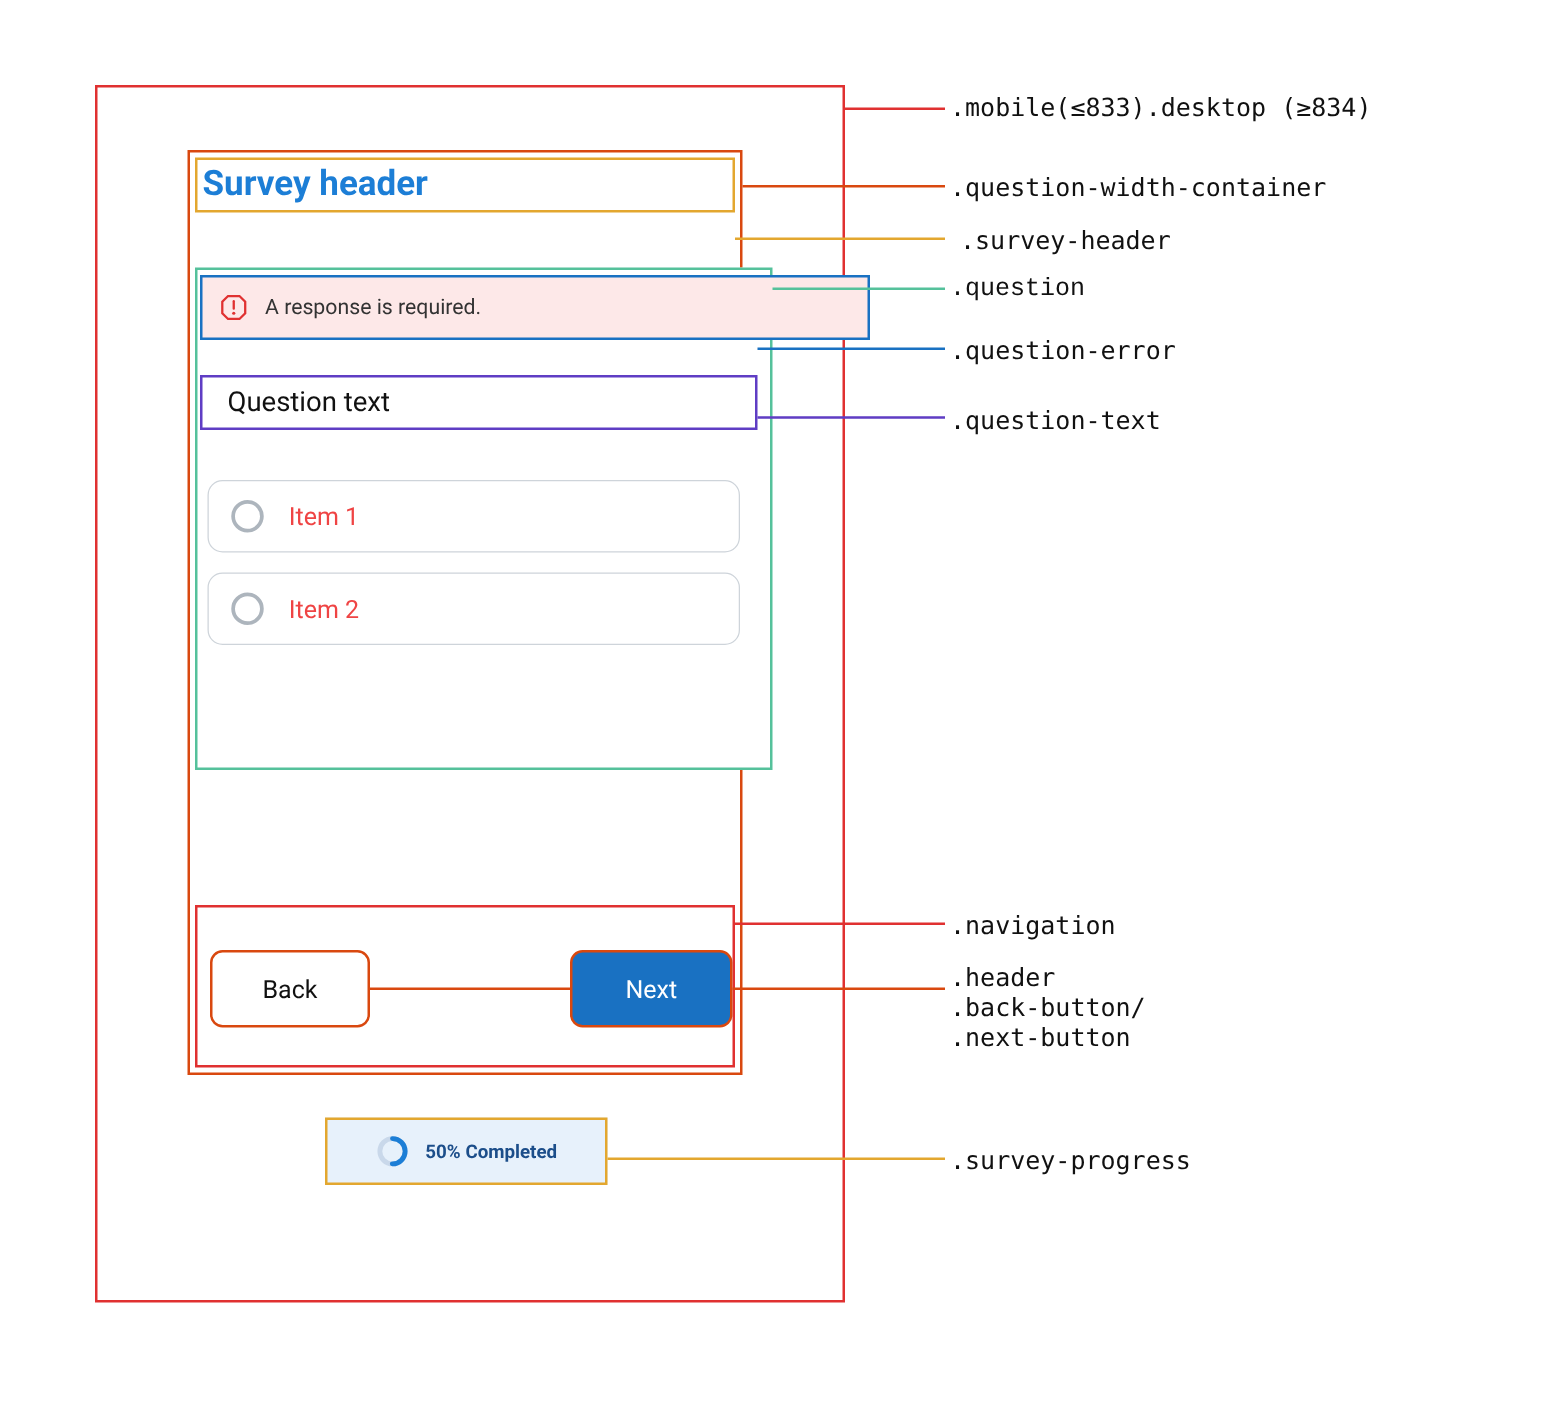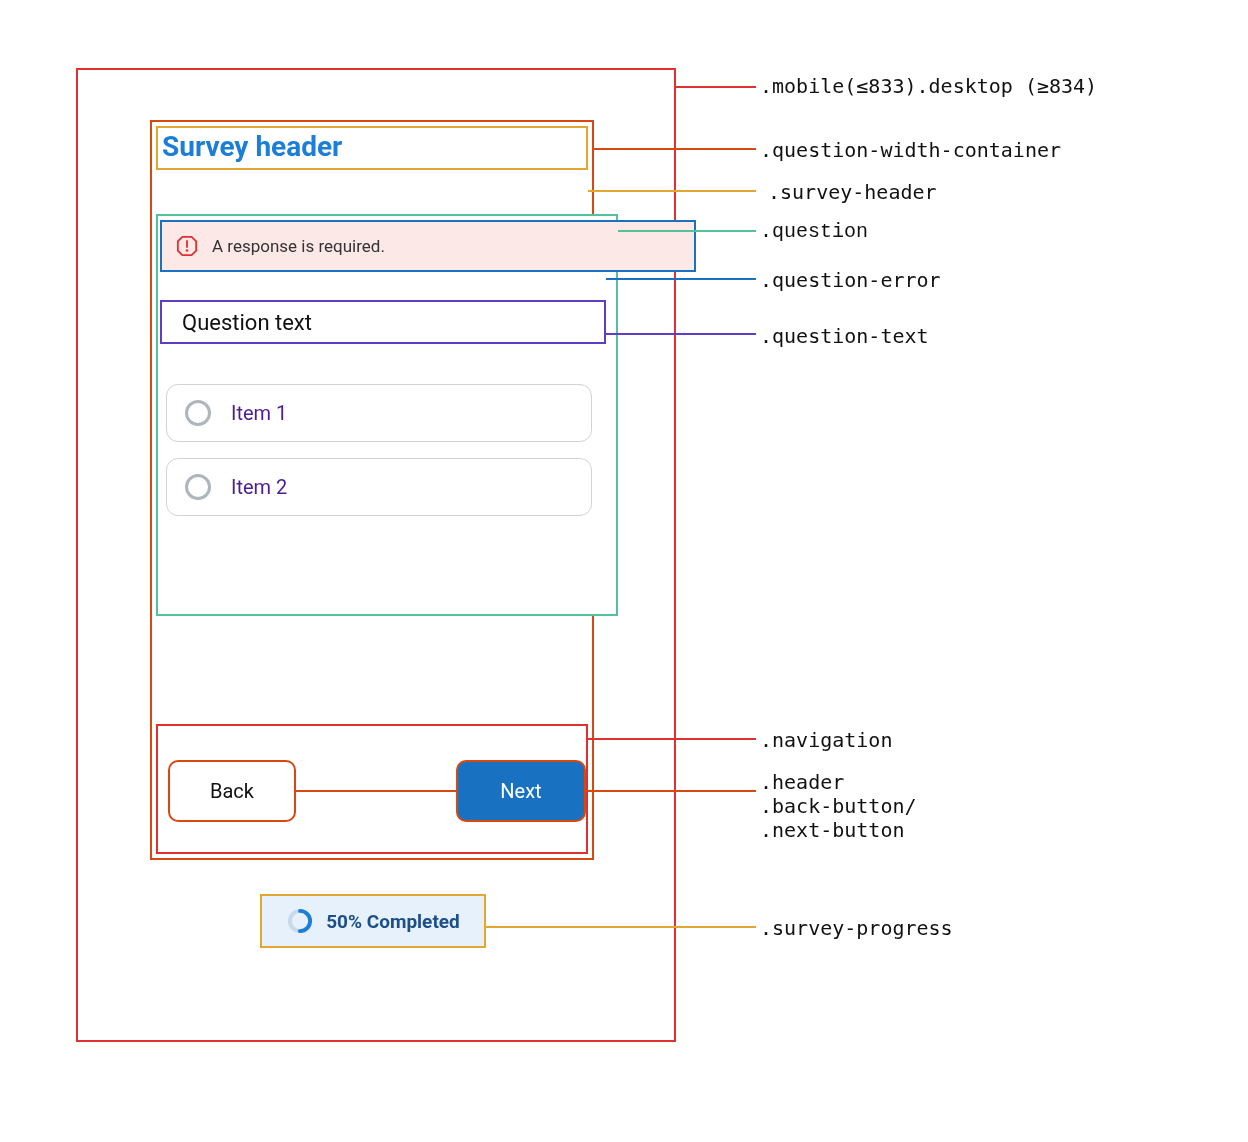--- a/index.html
+++ b/index.html
@@ -114,21 +114,21 @@
     .radio-item {
       display: flex;
       align-items: center;
       gap: 20px;
       height: 58px;
       border: 1.5px solid #ced4da;
       border-radius: 12px;
       margin-bottom: 16px;
       padding: 0 18px;
       font-size: 20px;
-      color: #4c1d95;
+      color: #ef4444;
       background: #fff;
     }
     .radio-circle {
       width: 26px;
       height: 26px;
       border: 3px solid #adb5bd;
       border-radius: 50%;
     }
     
     .box-navigation {
@@ -180,21 +180,21 @@
       height: 54px;
       border: 2.5px solid #e3a72f;
       background: #e7f1fb;
       display: flex;
       align-items: center;
       justify-content: center;
       gap: 12px;
     }
     .progress-ring svg { display: block; }
     .progress-text {
-      font-size: 19px;
+      font-size: 15px;
       font-weight: 700;
       color: #1c4e8a;
     }
     
     .label {
       position: absolute;
       font-family: "SFMono-Regular", ui-monospace, Menlo, Consolas, monospace;
       font-size: 20px;
       color: #111;
       white-space: nowrap;

